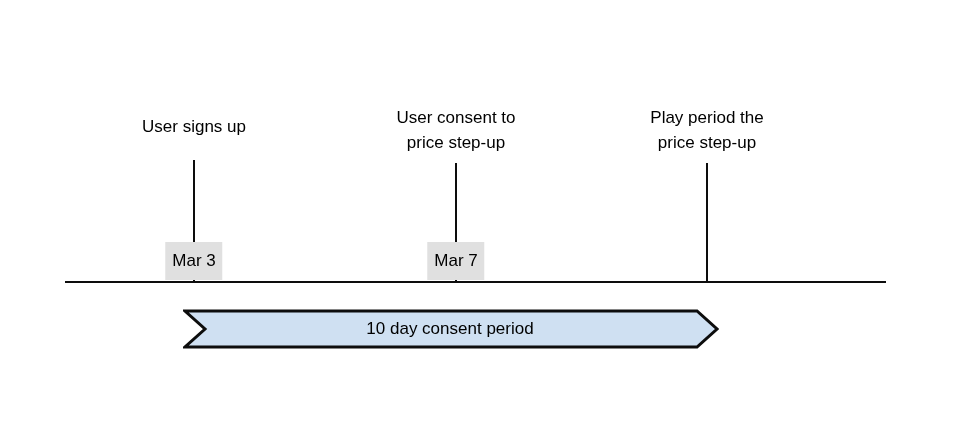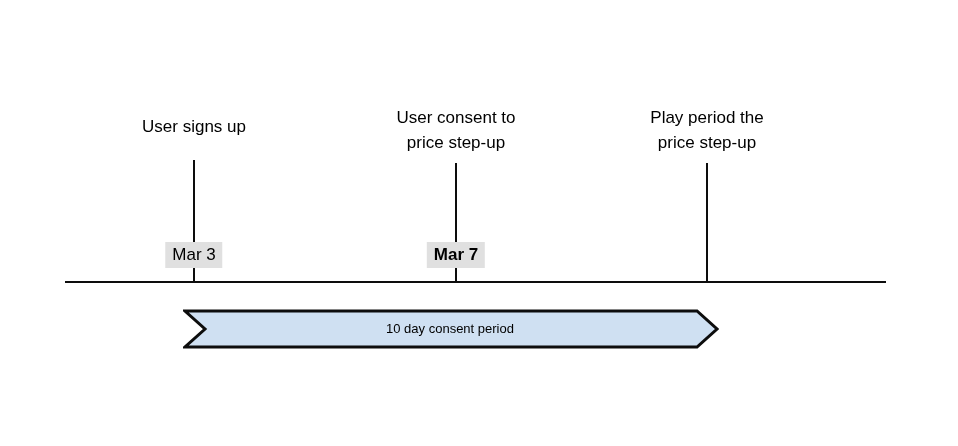--- a/index.html
+++ b/index.html
@@ -40,39 +40,39 @@
     border-left: 2px solid #0d0d0d;
     transform: translateX(-1px);
   }
   .date-chip {
     position: absolute;
     font-size: 17px;
     line-height: 26px;
     height: 26px;
     color: #000000;
     background: #e0e0e0;
-    padding: 0 7px;
+    padding: 6px 7px;
     white-space: nowrap;
     transform: translateX(-50%);
     text-align: center;
   }
   .axis-line {
     position: absolute;
     height: 0;
     border-top: 2px solid #0d0d0d;
   }
   .period-banner {
     position: absolute;
   }
   .period-banner svg {
     display: block;
   }
   .banner-text {
     position: absolute;
-    font-size: 13px;
+    font-size: 17px;
     line-height: 20px;
     color: #000000;
     text-align: center;
     white-space: nowrap;
     transform: translate(-50%, -50%);
   }
 </style>
 </head>
 <body>
 
@@ -82,21 +82,21 @@
     <span class="label-line">User signs up</span>
   </div>
   <div class="tick-line" style="left:194px; top:160px; height:121px;"></div>
   <div class="date-chip" style="left:194px; top:242px;">Mar 3</div>
 
   <div class="event-label" style="left:456px; top:105px;">
     <span class="label-line">User consent to</span>
     <span class="label-line">price step-up</span>
   </div>
   <div class="tick-line" style="left:456px; top:163px; height:118px;"></div>
-  <div class="date-chip" style="left:456px; top:242px;font-weight:bold;">Mar 7</div>
+  <div class="date-chip" style="left:456px; top:242px;">Mar 7</div>
 
   <div class="event-label" style="left:707px; top:105px;">
     <span class="label-line">Play period the</span>
     <span class="label-line">price step-up</span>
   </div>
   <div class="tick-line" style="left:707px; top:163px; height:118px;"></div>
 
   <div class="axis-line" style="left:65px; top:281px; width:821px;"></div>
 
   <div class="period-banner" style="left:183px; top:309px;">

